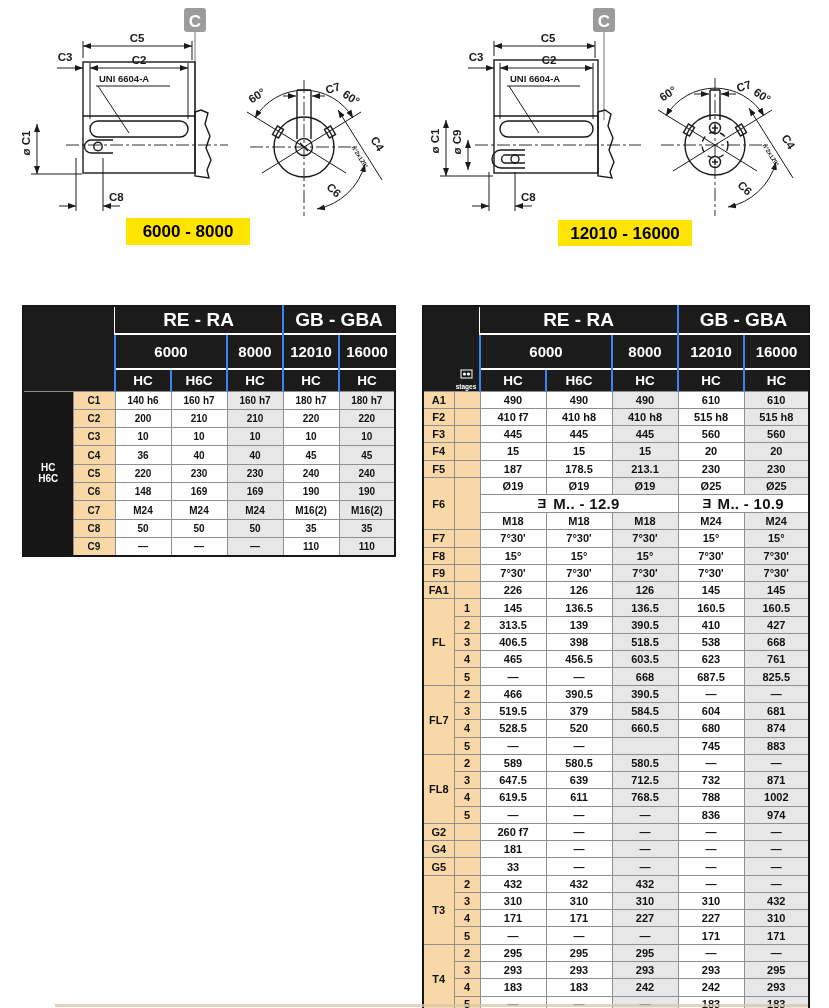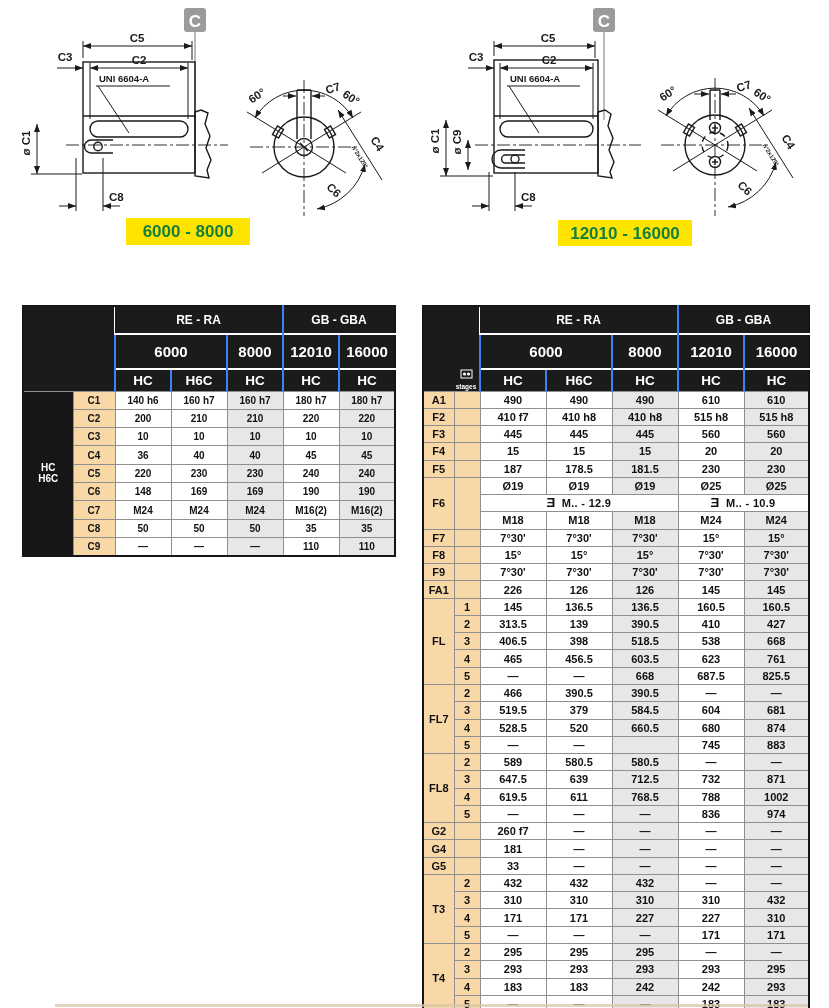--- a/index.html
+++ b/index.html
@@ -8,53 +8,53 @@
   .dwg{position:absolute;top:0;}
   #d1{left:0;} #d2{left:415px;}
   svg text{font-family:"Liberation Sans",sans-serif;font-weight:bold;fill:#1a1a1a;font-size:11.5px;}
   svg .t-uni{font-size:9.5px;}
   svg .t-tiny{font-size:6px;}
   svg .t-badge{font-size:17px;fill:#fff;}
   .part{fill:none;stroke:#1a1a1a;stroke-width:1.4;}
   .dim{fill:none;stroke:#1a1a1a;stroke-width:1;}
   .cline{fill:none;stroke:#1a1a1a;stroke-width:0.9;stroke-dasharray:13 3 3 3;}
   .gline{stroke:#a9a9a9;stroke-width:1.6;fill:none;}
-  .caption{position:absolute;background:#ffe400;color:#15803d;font-weight:bold;
+  .caption{position:absolute;background:#ffe400;color:#000000;font-weight:bold;
            font-size:17px;text-align:center;}
   #cap1{left:126px;top:218px;width:124px;height:27px;line-height:27px;}
   #cap2{left:558px;top:220px;width:134px;height:26px;line-height:27px;}
 
   table{border-collapse:collapse;position:absolute;table-layout:fixed;
         border:2px solid #161616;}
   th,td{padding:0;overflow:hidden;white-space:nowrap;text-align:center;vertical-align:middle;}
   td{border:1px solid #8f8f8f;font-weight:bold;color:#111;}
   th{background:#1b1b1b;color:#fff;font-weight:bold;border:0 solid #1b1b1b;}
   .wl{border-left:2px solid #3b82f6;}
   .wt{border-top:2px solid #fff;}
-  .h1{font-size:12px;}
+  .h1{font-size:19px;}
   .h2{font-size:15px;}
   .h3{font-size:13.5px;}
   tr.hr1{height:28px;} tr.hr2{height:35px;border-radius:9px;} tr.hr3{height:22px;}
 
   #tleft{left:22px;top:305px;width:372px;}
   #tleft tbody tr{height:18.33px;}
   #tleft td{font-size:10px;}
   #tright{left:422px;top:305px;width:386px;}
   #tright tbody tr{height:17.28px;}
   #tright td{font-size:11px;}
 
   td.side{background:#161616;color:#fff;font-size:20px;line-height:1.15;}
   td.rowlabel,td.stage{background:#f9d8a8;font-size:11px;}
   td.stage{font-size:10.5px;}
   td.val{background:#fff;}
   td.val.shade{background:#e7e7e7;}
   td.val.merged{background:#fff;}
   .merged-inner{display:flex;align-items:center;justify-content:center;gap:7px;}
   .bolt-glyph{font-size:12px;font-weight:bold;transform:scaleX(1.1);display:inline-block;}
-  .merged-text{font-size:11px;letter-spacing:0.3px;text-align:right;}
+  .merged-text{font-size:15px;letter-spacing:0.3px;text-align:right;}
   .corner{position:relative;}
   .stages-hdr{position:absolute;right:0;bottom:1px;width:26px;text-align:center;color:#fff;}
   .stages-hdr .lbl{font-size:6.5px;line-height:7px;}
   .bottom-edge{position:absolute;left:55px;top:1004px;width:753px;height:3px;
                background:#d8c5a8;opacity:.75;}
 </style>
 </head>
 <body>
 
 <svg id="d1" class="dwg" width="415" height="260" viewBox="0 0 415 260">
@@ -399,21 +399,21 @@
         <td class="val">15</td>
         <td class="val shade">15</td>
         <td class="val">20</td>
         <td class="val shade">20</td>
       </tr>
       <tr>
         <td class="rowlabel" rowspan="1">F5</td>
         <td class="stage"></td>
         <td class="val">187</td>
         <td class="val">178.5</td>
-        <td class="val shade">181.5</td>
+        <td class="val shade">213.1</td>
         <td class="val">230</td>
         <td class="val shade">230</td>
       </tr>
       <tr>
         <td class="rowlabel" rowspan="3">F6</td>
         <td class="stage" rowspan="3"></td>
         <td class="val">Ø19</td>
         <td class="val">Ø19</td>
         <td class="val shade">Ø19</td>
         <td class="val">Ø25</td>

